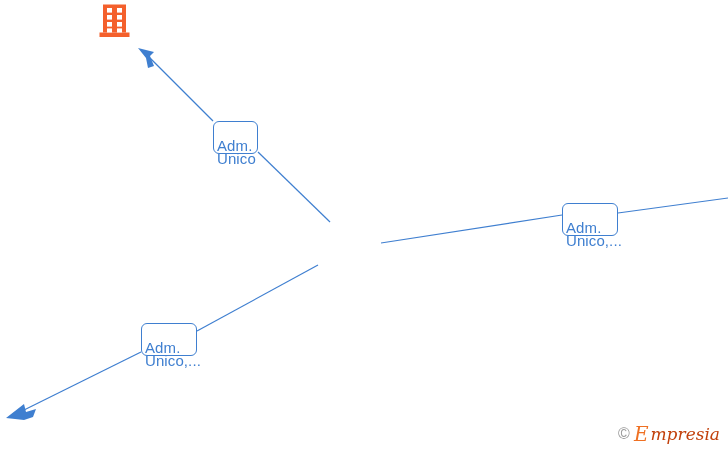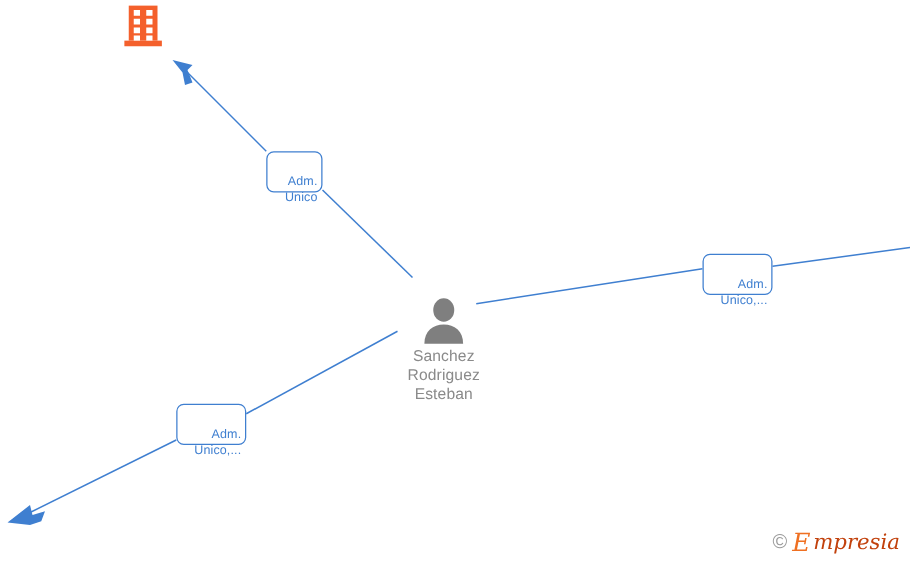--- a/index.html
+++ b/index.html
@@ -54,23 +54,23 @@
   }
 
   
   .edge-label {
     position: absolute;
     box-sizing: border-box;
     background: #ffffff;
     border: 1.3px solid #3f7fd0;
     border-radius: 6px;
     color: #3f7fd0;
-    font-size: 10px;
+    font-size: 15px;
     line-height: 13px;
-    text-align: right;
+    text-align: left;
     padding: 4px 3px 4px 3px;
     white-space: pre-line;
     letter-spacing: 0.1px;
   }
 
   
   .watermark {
     position: absolute;
     right: 8px;
     bottom: 6px;
@@ -141,31 +141,20 @@
         <rect x="19" y="12" width="5" height="4.6" fill="#ffffff"></rect>
         <rect x="9" y="19" width="5" height="4.6" fill="#ffffff"></rect>
         <rect x="19" y="19" width="5" height="4.6" fill="#ffffff"></rect>
 
         <rect x="9" y="25.4" width="5" height="4.1" fill="#ffffff"></rect>
         <rect x="19" y="25.4" width="5" height="4.1" fill="#ffffff"></rect>
       </svg>
     </span>
   </div>
 
-  <div class="person-node" style="left:295px; top:236px;">
-    <div class="person-avatar">
-      <svg width="40" height="40" viewBox="0 0 40 40" xmlns="http://www.w3.org/2000/svg">
-        <ellipse cx="20" cy="12" rx="8.4" ry="9.4" fill="#7f7f7f"></ellipse>
-        <path d="M4.5 39 C4.5 28.5 11.5 23.5 20 23.5 C28.5 23.5 35.5 28.5 35.5 39 Z" fill="#7f7f7f"></path>
-      </svg>
-    </div>
-    <div class="person-label">Sanchez
-Rodriguez
-Esteban</div>
-  </div>
 
   <div class="edge-label" style="left:213px; top:121px; width:45px; height:33px;">
     <span>Adm.
 Unico</span>
   </div>
 
   <div class="edge-label" style="left:562px; top:203px; width:56px; height:33px;">
     <span>Adm.
 Unico,...</span>
   </div>

